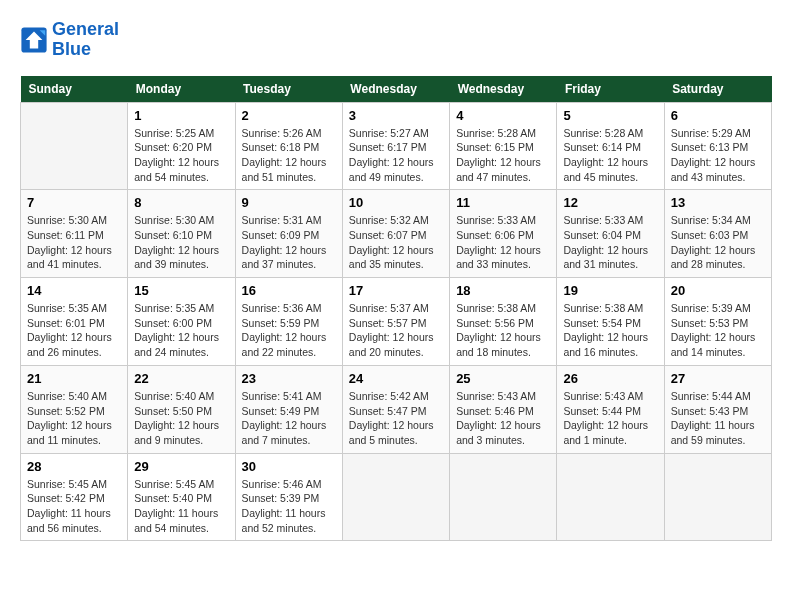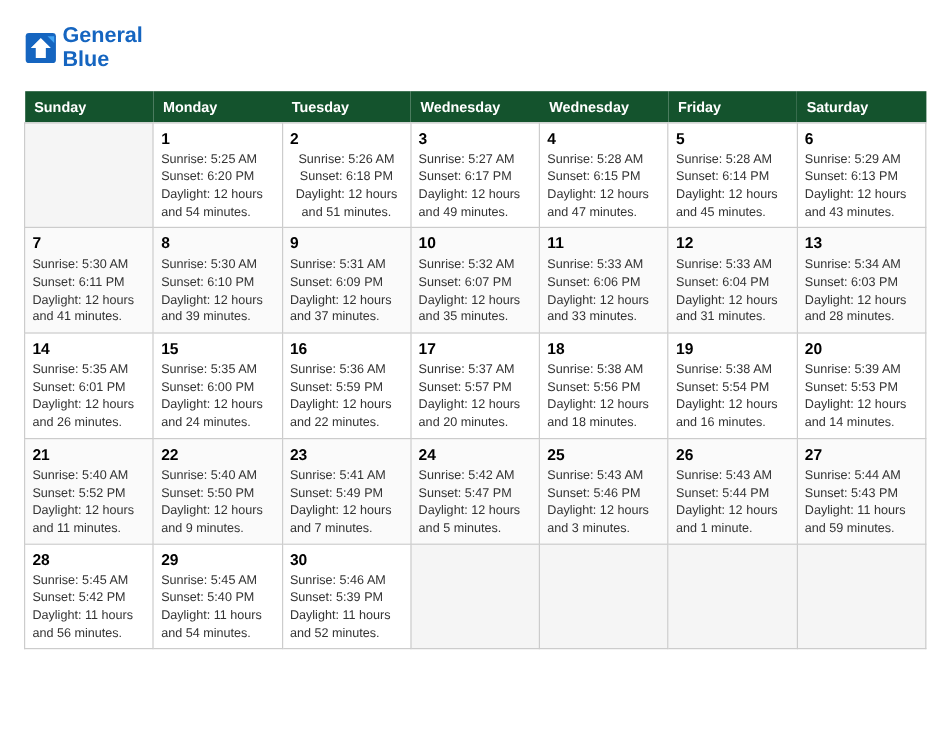--- a/index.html
+++ b/index.html
@@ -125,21 +125,21 @@
         <td class="empty"></td>
         <td>
           <div class="day-num">1</div>
           <div class="day-info" style="white-space: pre-line;">Sunrise: 5:25 AM
 Sunset: 6:20 PM
 Daylight: 12 hours
 and 54 minutes.</div>
         </td>
         <td>
           <div class="day-num">2</div>
-          <div class="day-info" style="white-space: pre-line; text-align: center;">Sunrise: 5:26 AM
+          <div class="day-info" style="white-space: pre-line;">Sunrise: 5:26 AM
 Sunset: 6:18 PM
 Daylight: 12 hours
 and 51 minutes.</div>
         </td>
         <td>
           <div class="day-num">3</div>
           <div class="day-info" style="white-space: pre-line;">Sunrise: 5:27 AM
 Sunset: 6:17 PM
 Daylight: 12 hours
 and 49 minutes.</div>

